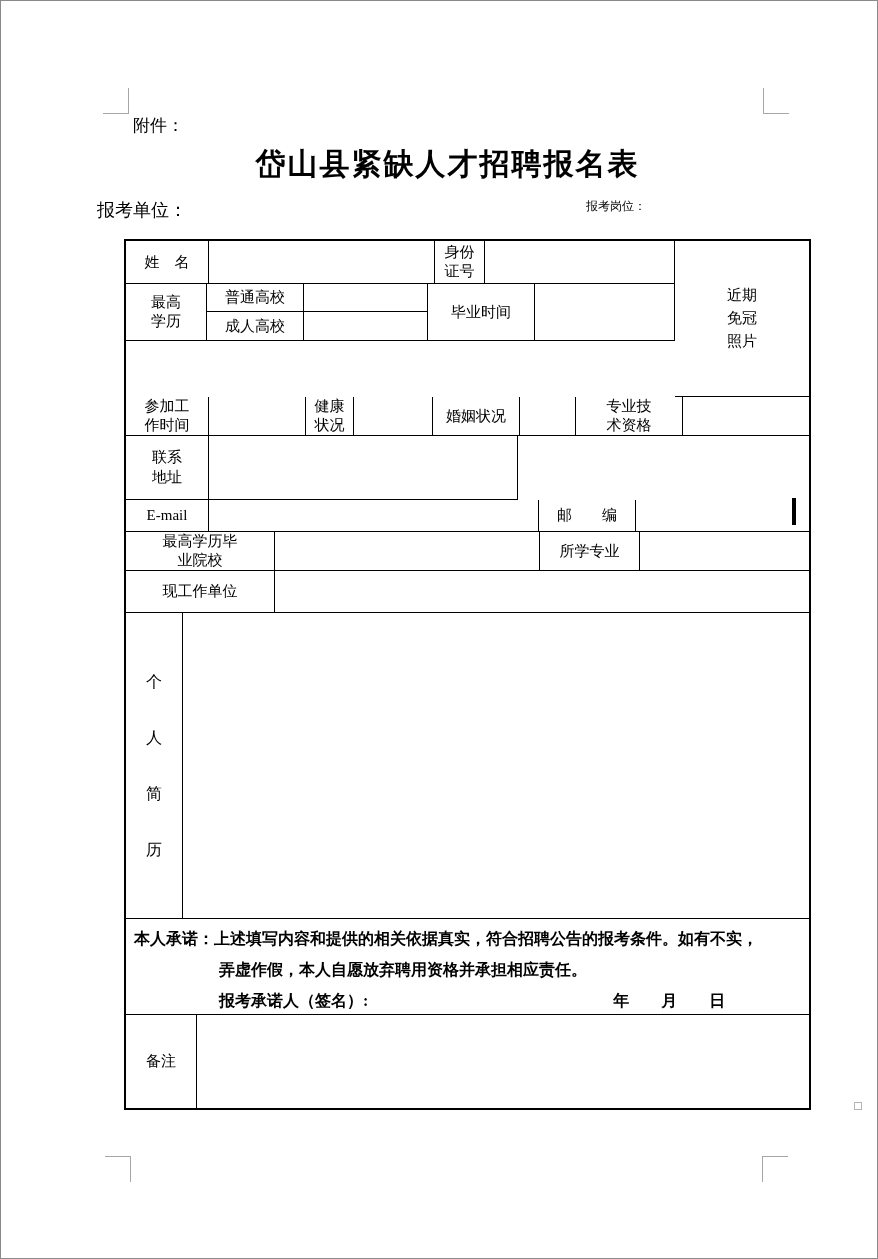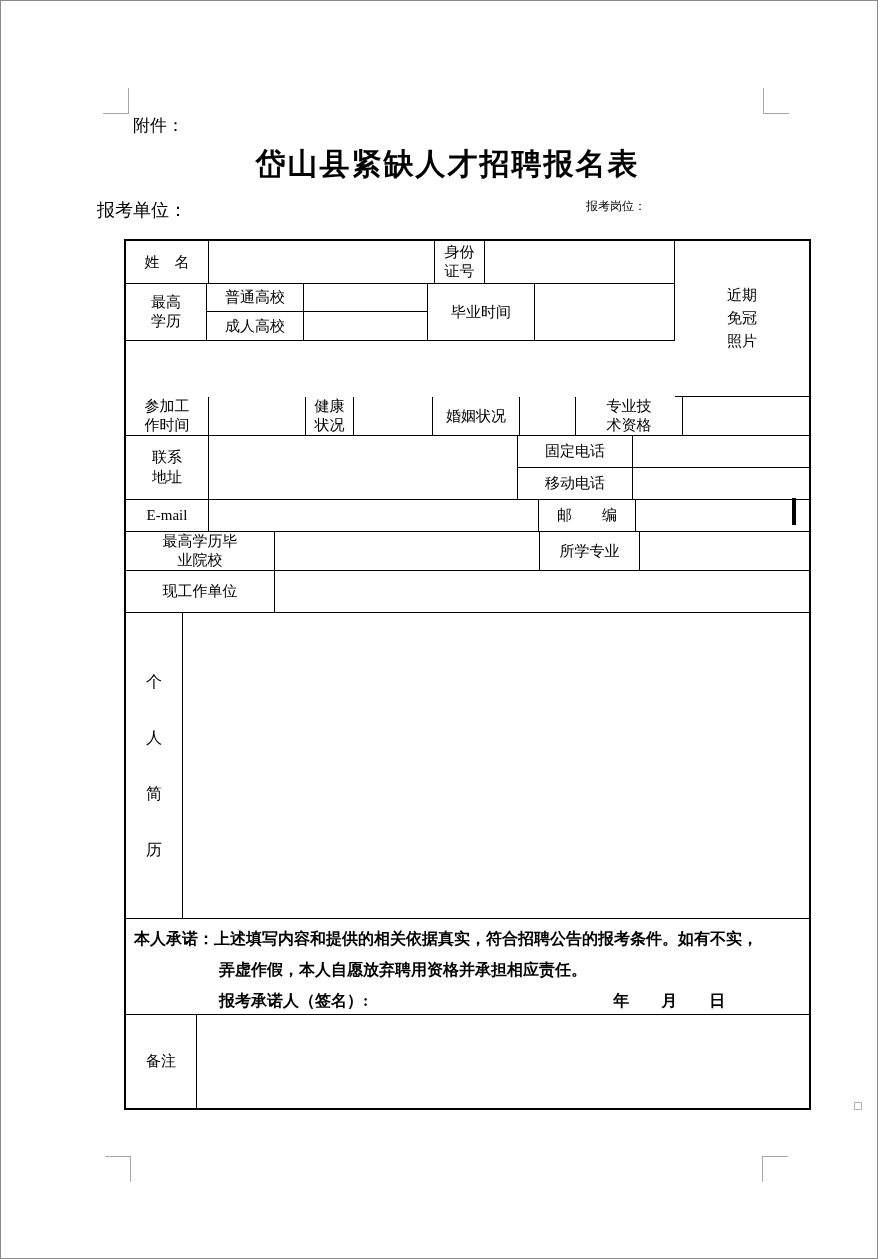--- a/index.html
+++ b/index.html
@@ -120,30 +120,20 @@
       <div class="c" style="width:56px"></div>
       <div class="c pl" style="width:107px">专业技
 术资格</div>
       <div class="c fx nr"></div>
     </div>
 
     <div class="r" style="height:64px">
       <div class="c pl" style="width:83px">联系
 地址</div>
       <div class="c" style="width:309px"></div>
-      <div class="col fx">
-        <div class="r" style="height:32px">
-          <div class="c" style="width:115px">固定电话</div>
-          <div class="c fx nr"></div>
-        </div>
-        <div class="r" style="height:32px">
-          <div class="c" style="width:115px">移动电话</div>
-          <div class="c fx nr"></div>
-        </div>
-      </div>
     </div>
 
     <div class="r" style="height:32px">
       <div class="c" style="width:83px">E-mail</div>
       <div class="c" style="width:330px"></div>
       <div class="c" style="width:97px">邮　　编</div>
       <div class="c fx nr"></div>
     </div>
 
     <div class="r" style="height:39px">

